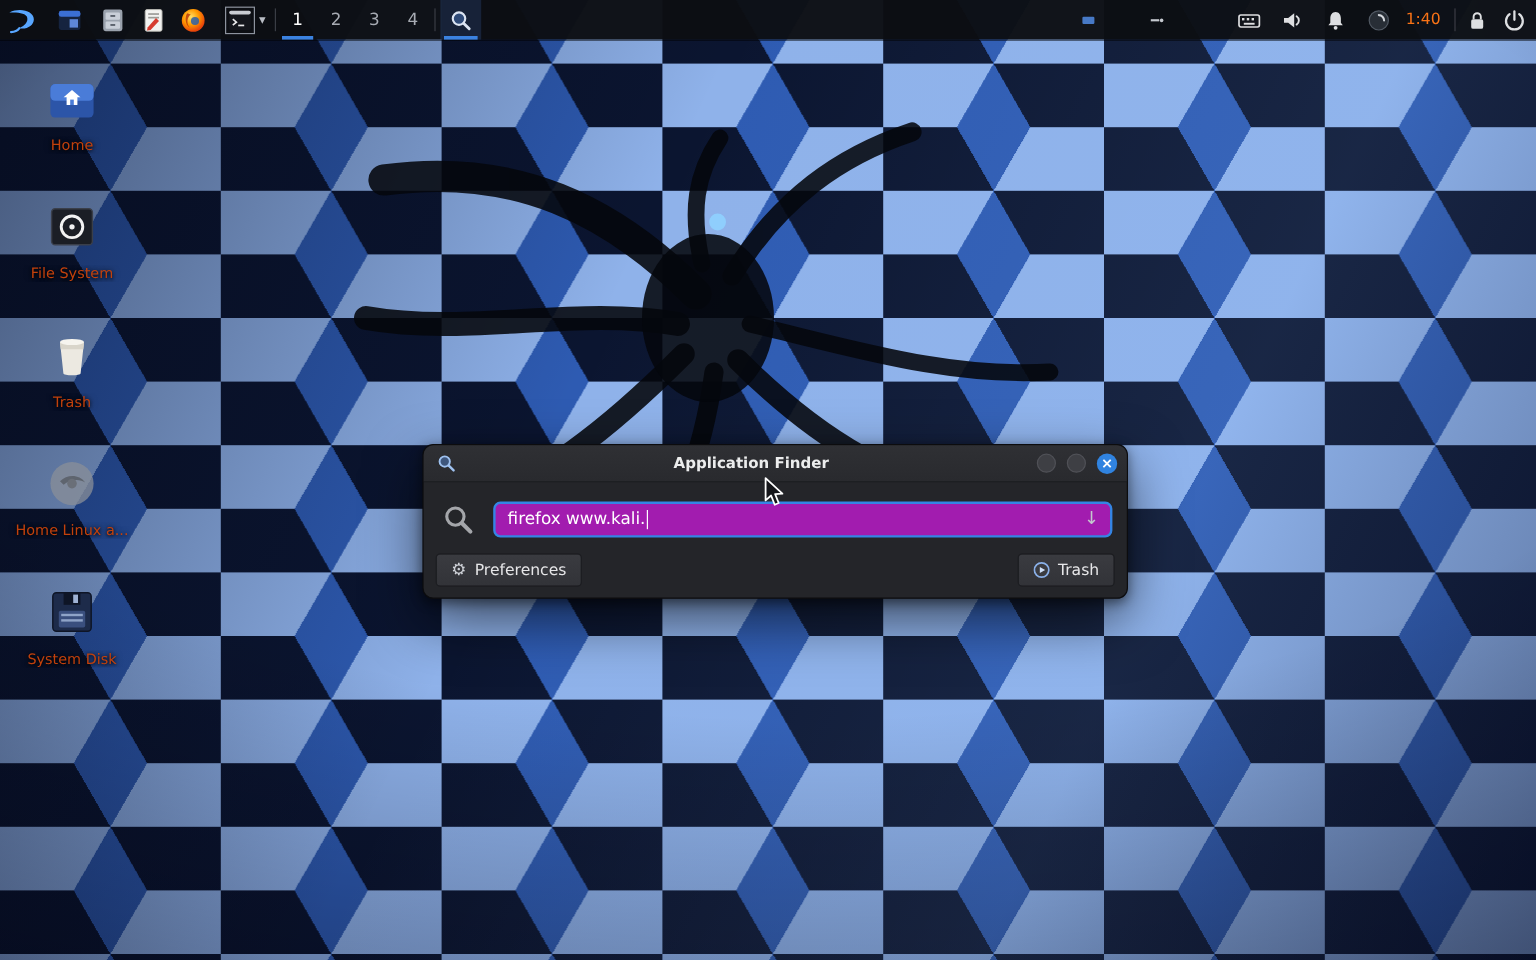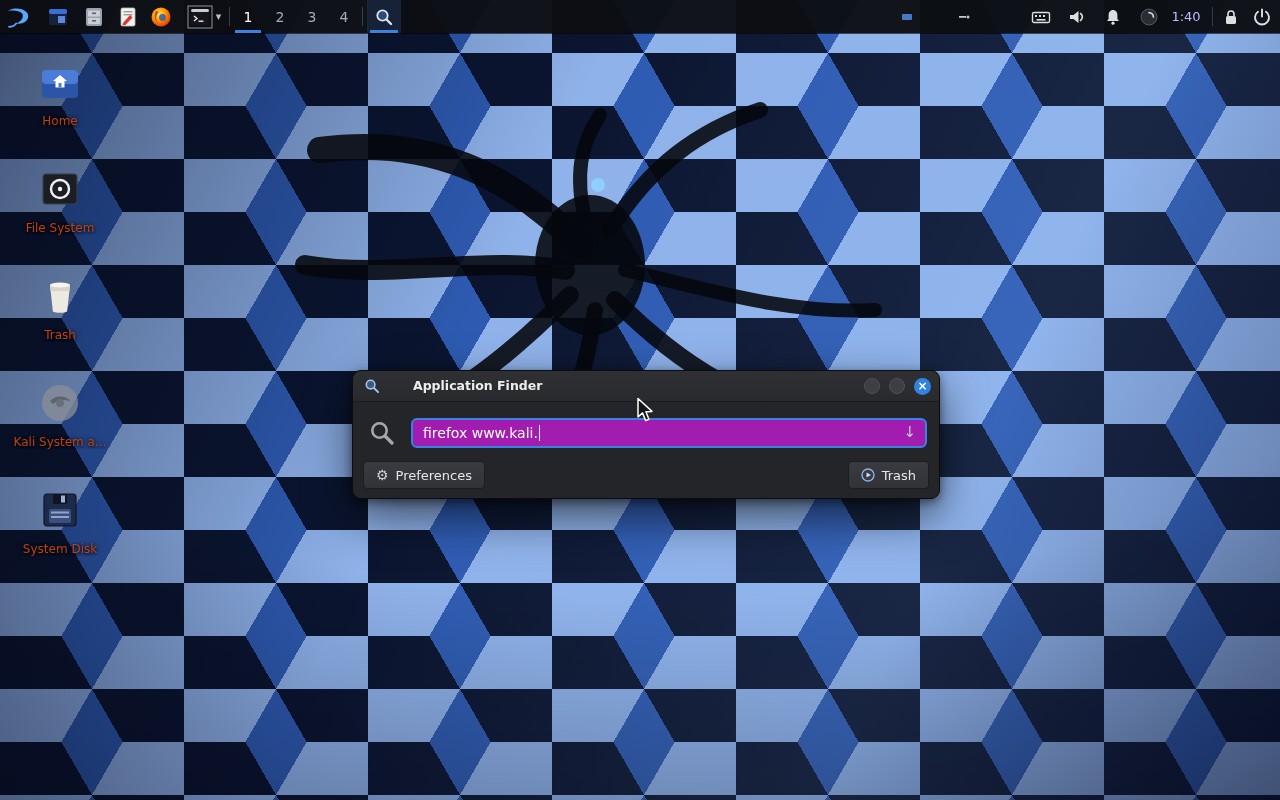--- a/index.html
+++ b/index.html
@@ -18,37 +18,37 @@
   
   .panel{position:absolute;left:0;top:0;width:1280px;height:33px;
          background:rgba(12,14,19,.97);z-index:5;box-shadow:0 1px 0 rgba(0,0,0,.6);}
   .pitem{position:absolute;top:0;height:33px;display:flex;align-items:center;justify-content:center;cursor:default;}
   .psep{position:absolute;top:7px;width:1px;height:19px;background:#3a3d45;}
   .ws{font-size:14px;color:#a7abb3;}
   .ws span{pointer-events:none;}
   .ws.active{color:#fff;}
   .ws.active::after,.taskbtn.active::after{content:"";position:absolute;left:3px;right:3px;bottom:0;height:3px;background:#3b82e0;}
   .taskbtn{background:rgba(64,110,190,.22);}
-  .clock{font-size:13px;color:#c4b5fd;}
+  .clock{font-size:13px;color:#f97316;}
   .trayico{opacity:.95;}
 
   
   .dicon{position:absolute;left:5px;width:110px;text-align:center;z-index:2;cursor:default;}
   .dicon-img{height:44px;display:flex;align-items:center;justify-content:center;}
   .dicon-label{margin-top:10px;font-size:12px;color:#c2410c;text-shadow:0 1px 3px rgba(0,0,0,.95),0 0 6px rgba(0,0,0,.6);
                white-space:nowrap;overflow:hidden;}
 
   
   .finder{position:absolute;left:352px;top:370px;width:586px;height:127px;background:#242529;
           border:1px solid #0c0c0e;border-radius:9px;z-index:10;
           box-shadow:0 18px 46px rgba(0,0,0,.58),0 3px 10px rgba(0,0,0,.45);}
   .titlebar{position:relative;height:30px;background:linear-gradient(#2f3034,#292a2e);
             border-radius:9px 9px 0 0;border-bottom:1px solid #1a1b1e;}
   .tb-icon{position:absolute;left:11px;top:7px;}
-  .tb-title{position:absolute;left:60px;right:100px;top:0;height:30px;line-height:30px;
+  .tb-title{position:absolute;left:60px;right:100px;top:0;height:30px;line-height:30px;text-align:center;
             font-size:12.5px;font-weight:bold;color:#eceded;}
   .tb-btns{position:absolute;right:8px;top:0;height:30px;display:flex;align-items:center;gap:9px;}
   .tb-circle{width:14px;height:14px;border-radius:50%;background:#3e3f44;border:1px solid #505157;}
   .tb-close{width:17px;height:17px;border-radius:50%;background:#3083e0;color:#fff;display:flex;
             align-items:center;justify-content:center;font-size:12px;font-weight:bold;line-height:1;}
   .frow{position:absolute;top:44px;left:14px;right:12px;height:36px;display:flex;align-items:center;}
   .big-mag{width:30px;margin-right:14px;display:flex;justify-content:center;}
   .search-input{position:relative;flex:1;height:26px;background:#a21caf;border:2px solid #3584e4;border-radius:6px;
                 display:flex;align-items:center;padding:0 30px 0 10px;color:#fff;font-size:14px;}
   .caret{width:1.5px;height:16px;background:#fff;margin-left:1px;animation:blink 1.1s step-start infinite;}
@@ -271,21 +271,21 @@
   </div>
 
   <div class="dicon" style="top:381px;">
     <div class="dicon-img">
       <svg width="40" height="40" viewBox="0 0 40 40">
         <circle cx="20" cy="20" r="18" fill="#8a8f98" opacity="0.75"></circle>
         <path d="M10,18 C16,12 26,12 31,19 C27,16 18,16 13,21 Z" fill="#565b63" opacity="0.8"></path>
         <circle cx="20" cy="20" r="4" fill="#6a6f78"></circle>
       </svg>
     </div>
-    <div class="dicon-label">Kali System a...</div>
+    <div class="dicon-label">Home Linux a...</div>
   </div>
 
   <div class="dicon" style="top:488px;">
     <div class="dicon-img">
       <svg width="36" height="36" viewBox="0 0 36 36">
         <rect x="2" y="2" width="32" height="32" rx="3" fill="#1d2b4a" stroke="#0e1526" stroke-width="1.2"></rect>
         <rect x="11" y="2" width="14" height="10" fill="#0e1526"></rect>
         <rect x="19" y="3.5" width="4" height="7" fill="#9fb2d4"></rect>
         <rect x="7" y="17" width="22" height="14" rx="1.5" fill="#3a4f7e"></rect>
         <rect x="9" y="19.5" width="18" height="2" fill="#8fa4c8"></rect>

